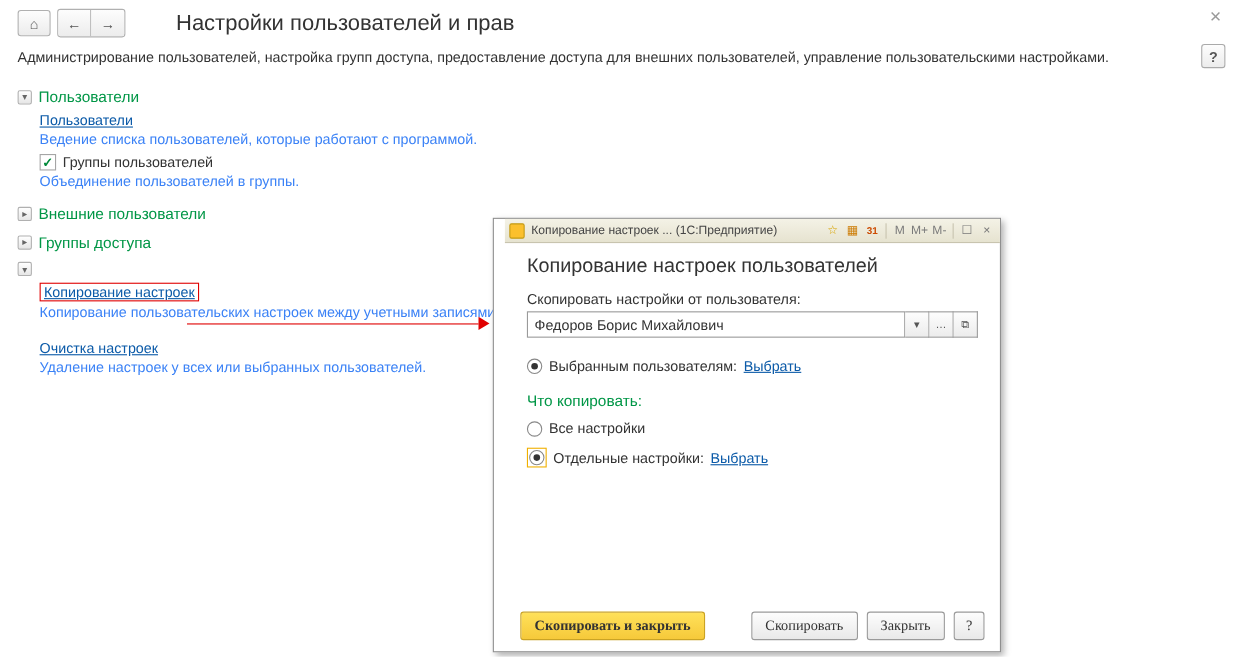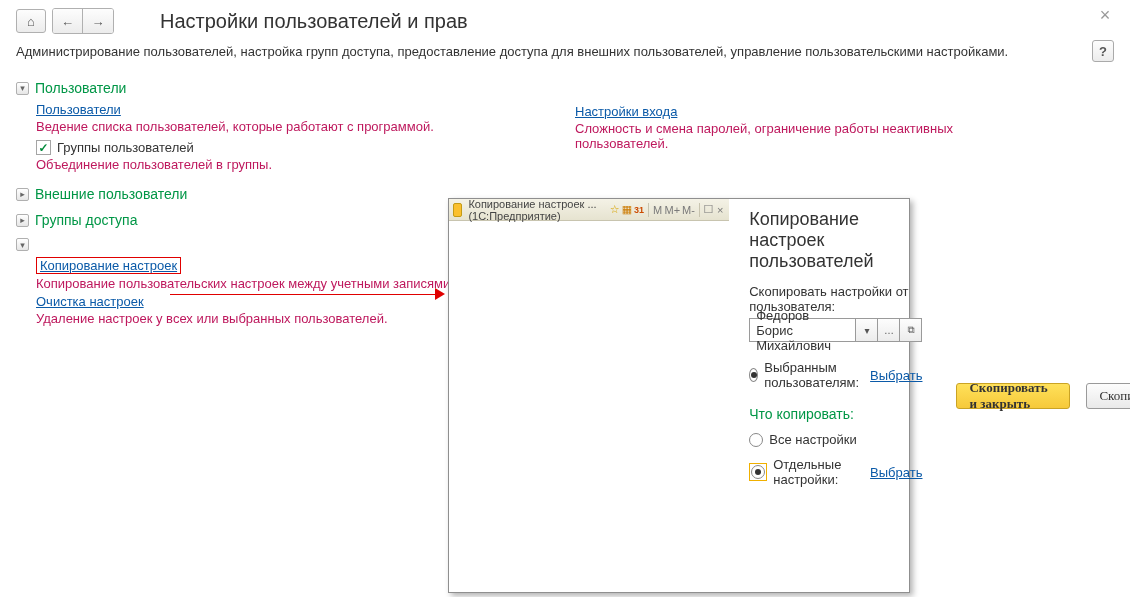--- a/index.html
+++ b/index.html
@@ -70,21 +70,21 @@
     margin-top: 8px;
     cursor: pointer;
   }
   .togicon {
     width:13px;height:13px;border:1px solid #b0b0b0;
     background:linear-gradient(#fff,#e6e6e6);
     border-radius:2px;display:flex;align-items:center;justify-content:center;
     font-size:9px;color:#666;
   }
   .sublink { color:#0b5aa8; text-decoration:underline; cursor:pointer; display:inline-block; margin:6px 0 0 20px; }
-  .subdesc { color:#be185d; margin:2px 0 0 20px; font-size:13px; max-width:420px; }
+  .subdesc { color:#3b82f6; margin:2px 0 0 20px; font-size:13px; max-width:420px; }
   .chkrow { margin:6px 0 0 20px; display:flex;align-items:center;gap:6px;}
   .cbox { width:15px;height:15px;border:1px solid #a5a5a5;display:flex;align-items:center;justify-content:center;background:#fff;}
   .cbox.checked::after{content:"✓";color:#008a3a;font-size:12px;font-weight:bold;}
   .left-col { grid-column:1; }
   .right-col { grid-column:2; }
 
   .highlight-box { border:1px solid #e00000; padding:0px 3px; display:inline-block; }
 
   .arrow-wrap { position:absolute; left:170px; top:222px; width:275px; height:12px; pointer-events:none; }
   .arrow-line { position:absolute; top:6px; left:0; right:10px; border-top:1px solid #e00000; }
@@ -92,21 +92,21 @@
     border-left:10px solid #e00000; border-top:6px solid transparent; border-bottom:6px solid transparent;}
 
   
   .dialog {
     position:absolute;
     left:448px; top:198px;
     width:462px; height:395px;
     border:1px solid #8f8f8f;
     box-shadow:3px 3px 6px rgba(0,0,0,.3);
     background:#fff;
-    display:flex; flex-direction:row;
+    display:flex; flex-direction:column;padding-left:10px;
   }
   .dlg-titlebar {
     background:linear-gradient(#f4f2e6,#e6e3d0);
     border-bottom:1px solid #c8c4af;
     height:22px;
     display:flex;align-items:center;
     padding:0 4px;
     font-size:11px;color:#444;
     gap:2px;
   }
@@ -184,29 +184,24 @@
       <span>Группы доступа</span>
     </div>
 
     <div class="sec-header" style="margin-top:10px">
       <span class="togicon">▾</span>
     </div>
     <span class="highlight-box" style="margin:6px 0 0 20px">
       <a class="sublink" style="margin:0">Копирование настроек</a>
     </span>
     <div class="subdesc">Копирование пользовательских настроек между учетными записями.</div>
-    <a class="sublink" style="margin-top:3px">Очистка настроек</a>
+    <a class="sublink" style="margin-top:18px">Очистка настроек</a>
     <div class="subdesc">Удаление настроек у всех или выбранных пользователей.</div>
   </div>
 
-  <div class="right-col">
-    <div style="height:26px"></div>
-    <a class="sublink" style="margin-left:0">Настройки входа</a>
-    <div class="subdesc" style="margin-left:0;max-width:380px">Сложность и смена паролей, ограничение работы неактивных пользователей.</div>
-  </div>
 
   <div class="arrow-wrap">
     <div class="arrow-line"></div>
       <div class="arrow-head"></div>
   </div>
 
 </div>
 
 <div class="dialog">
   <div class="dlg-titlebar">

